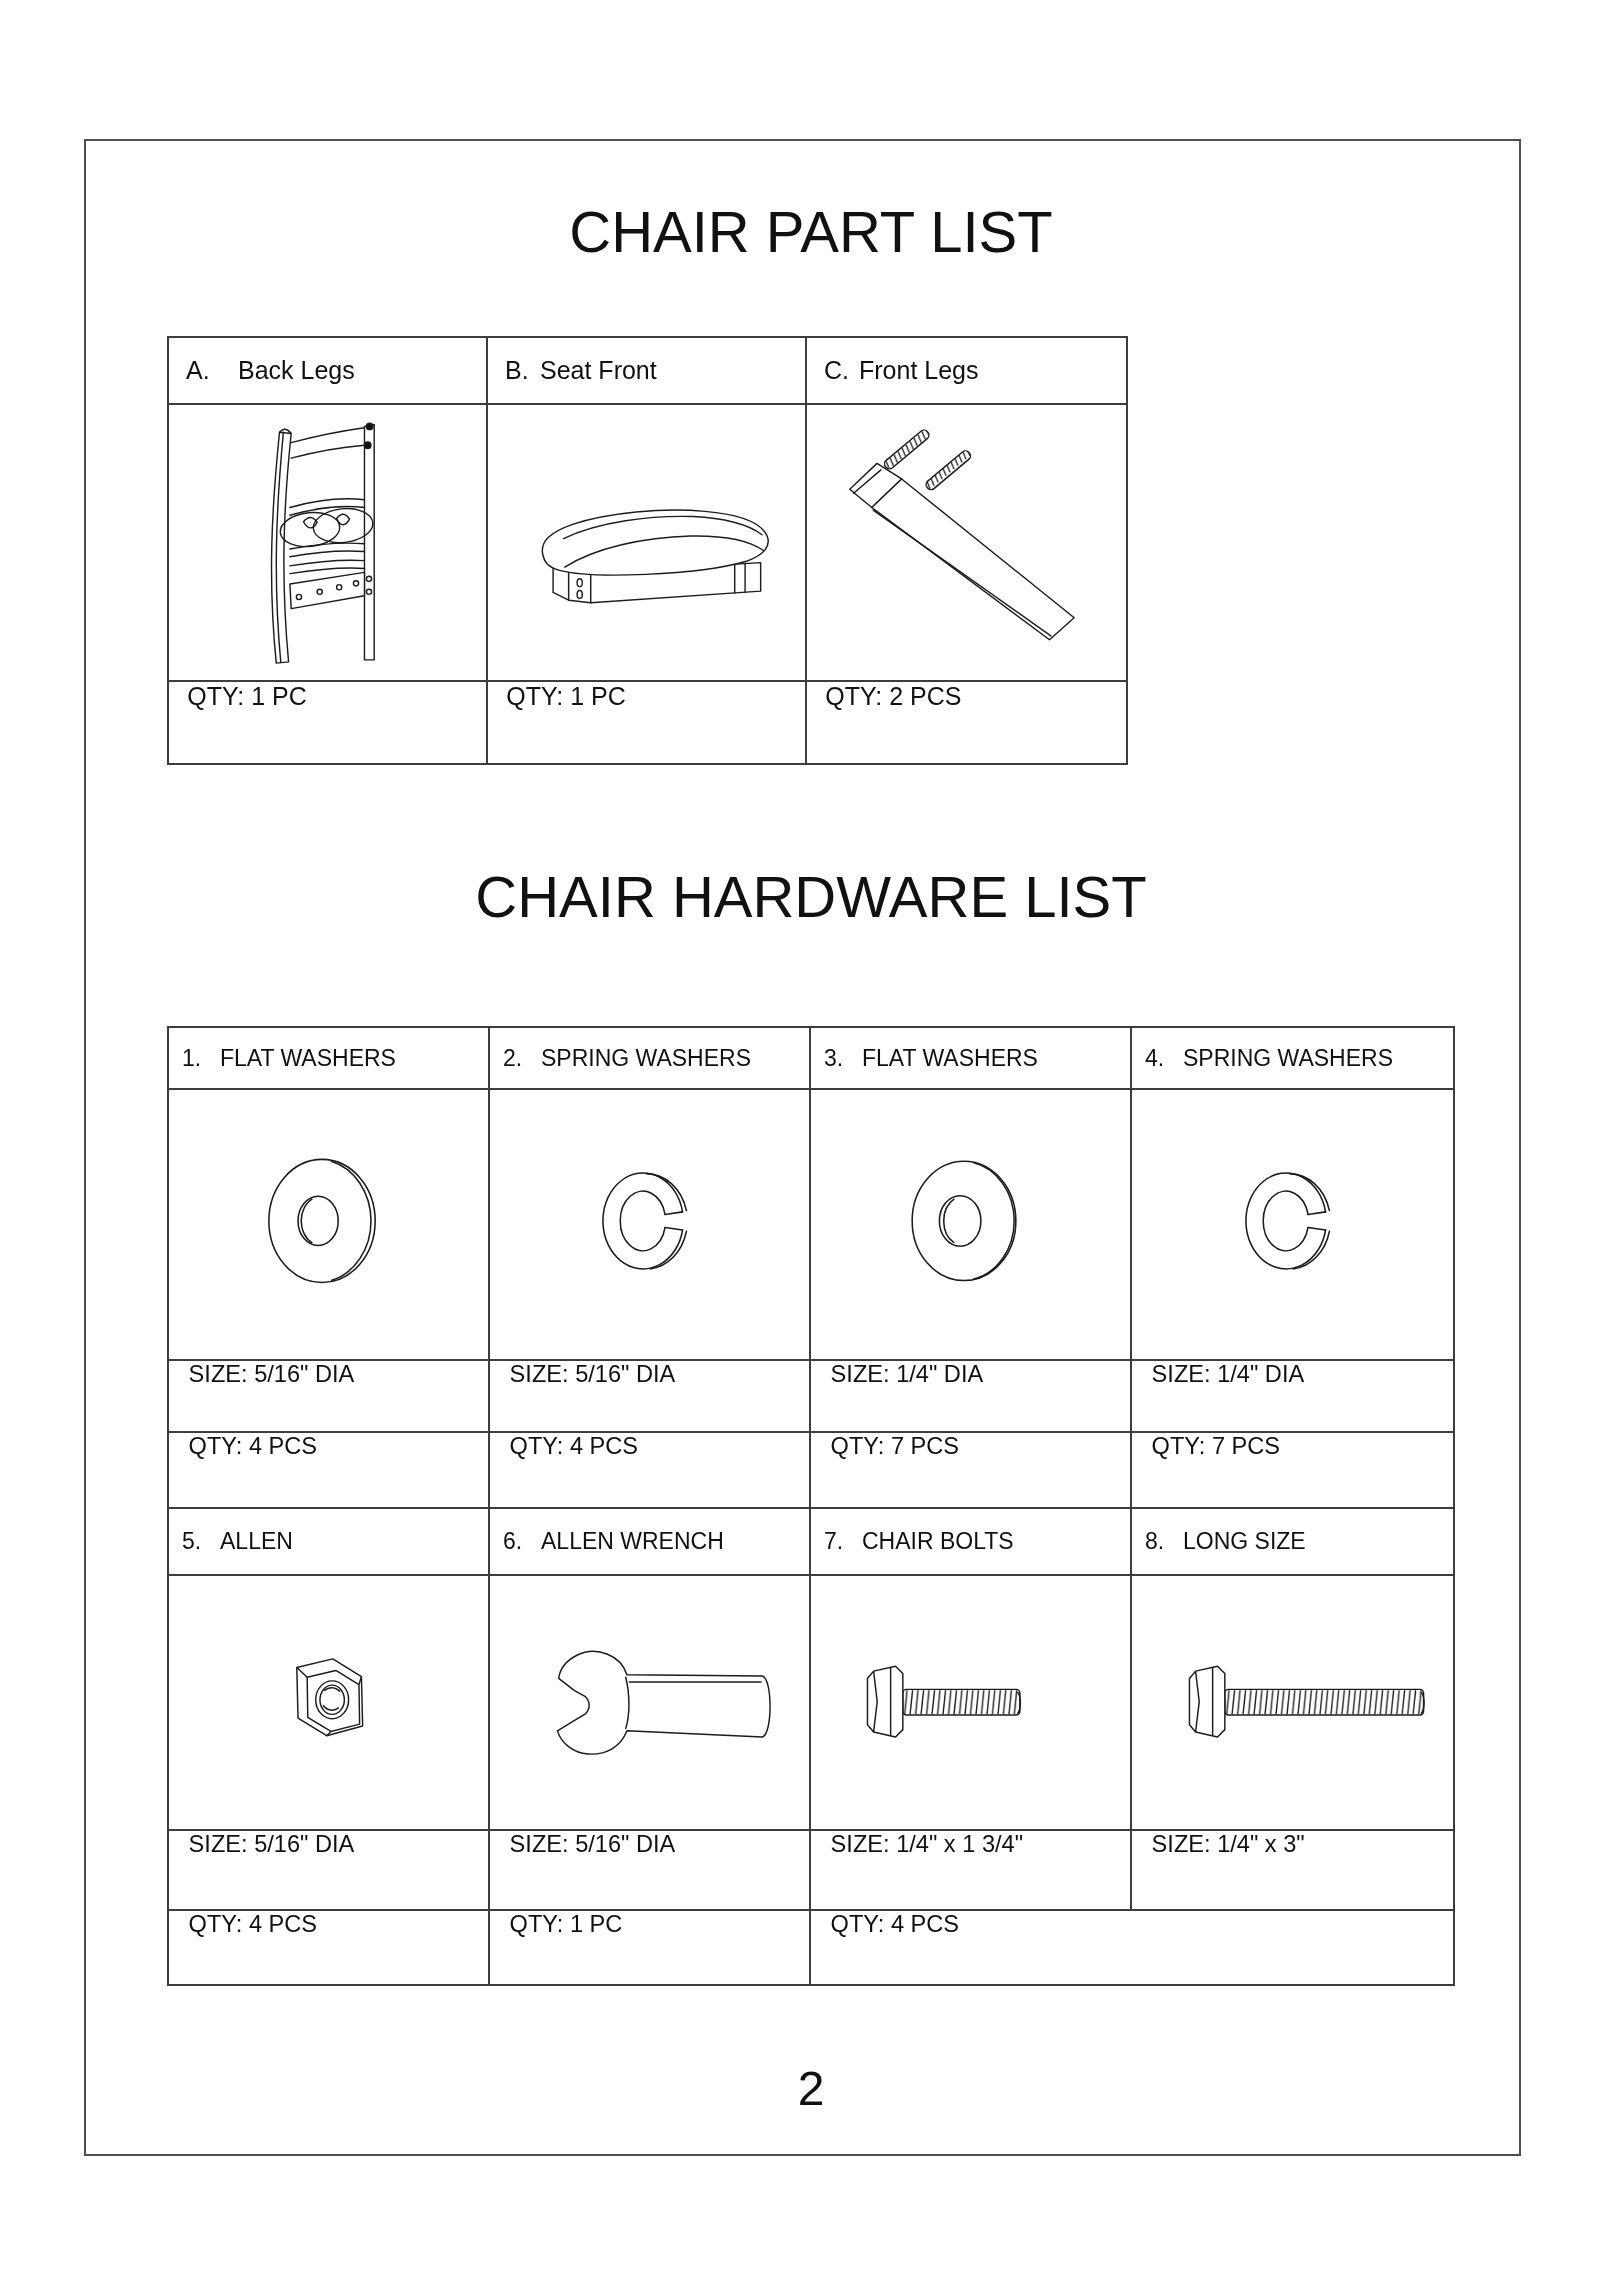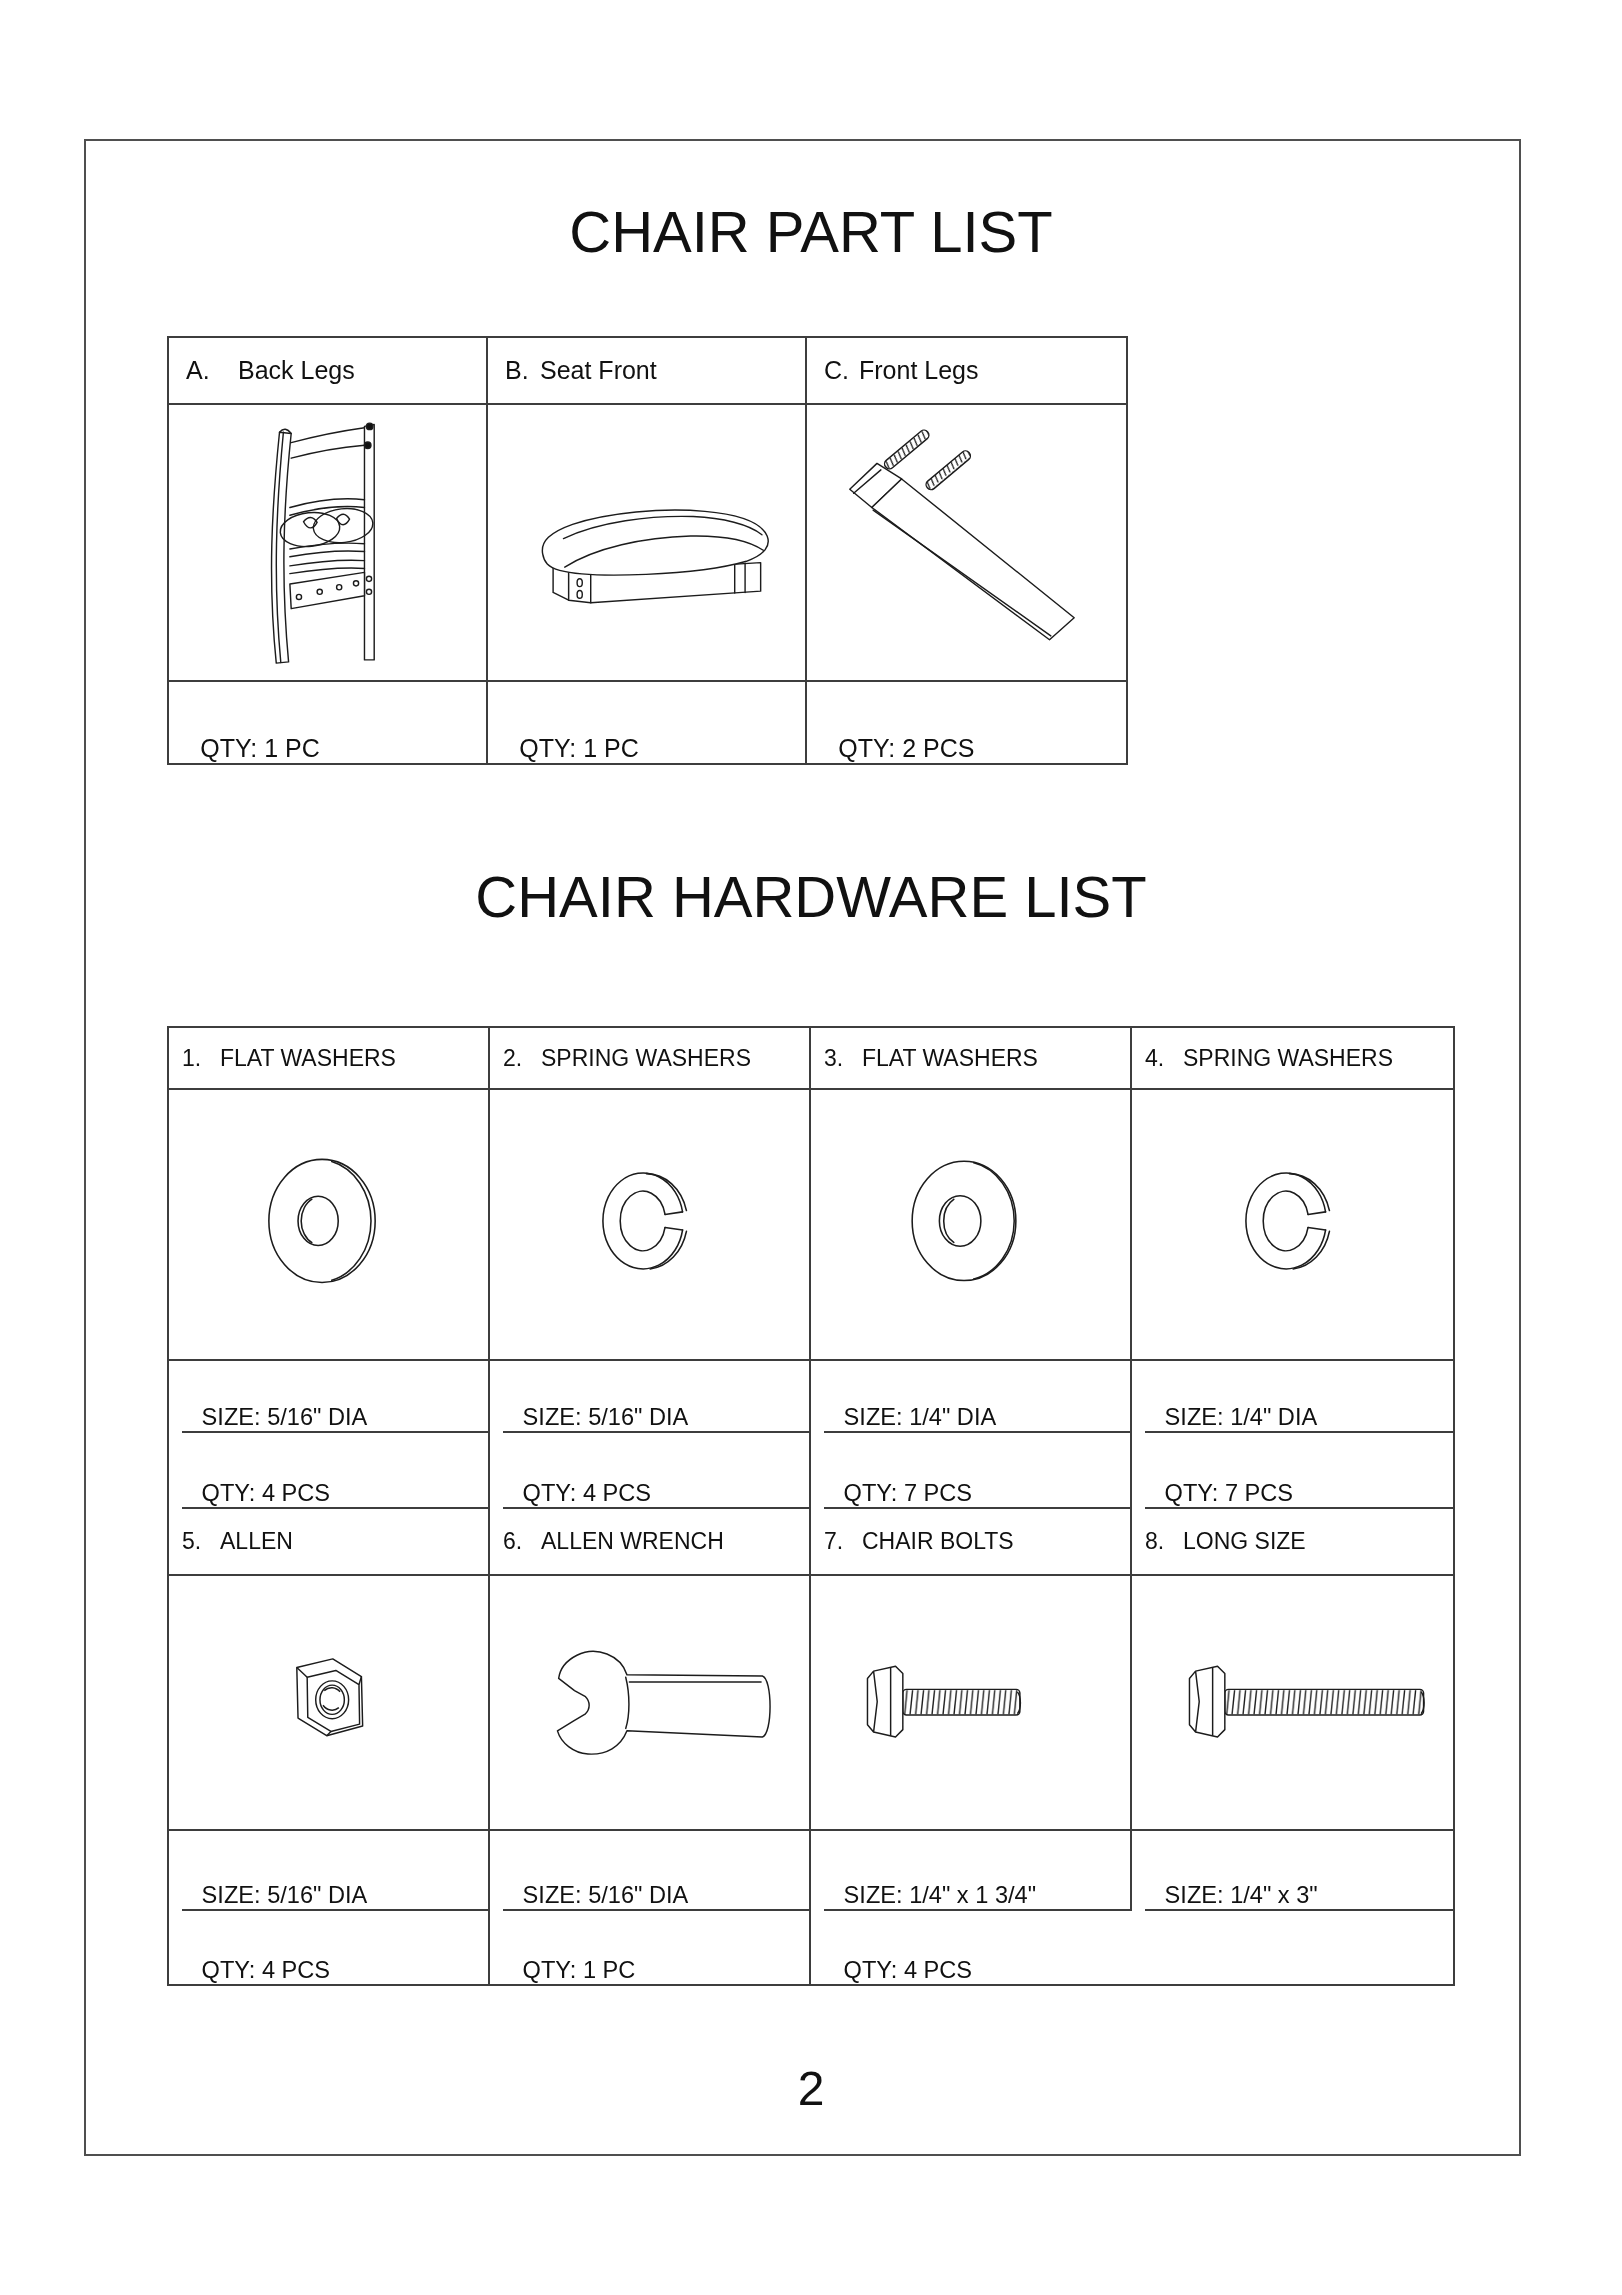--- a/index.html
+++ b/index.html
@@ -74,24 +74,23 @@
     font-size: 25px;
   }
   #hw-table .hdr { padding-left: 13px; font-size: 23px; }
   .lbl { display: inline-block; min-width: 35px; }
   #hw-table .lbl { min-width: 38px; }
   .lbl.wide  { min-width: 52px; }
   .lbl.xwide { min-width: 99px; }
 
   .txt {
     display: flex;
-    align-items: flex-end;
+    align-items: flex-start;
     padding-left: 18.3px;
     font-size: 25px;
-    margin-left: 13px;
   }
   #hw-table .txt { font-size: 23.6px; padding-left: 19.6px; }
 
   .img-cell svg {
     position: absolute;
     left: 0; top: 0;
     width: 100%;
     height: 100%;
   }
   .pagenum {

